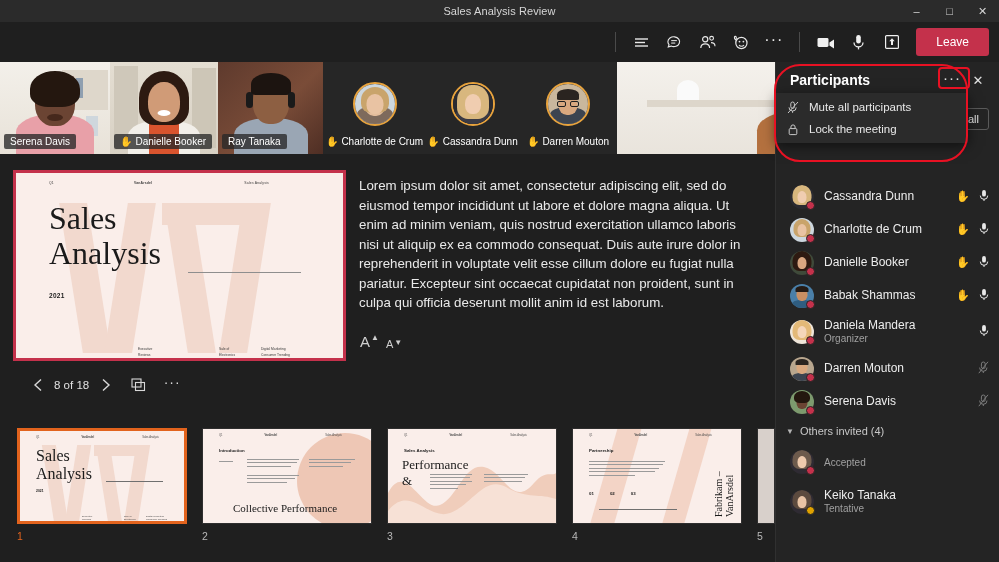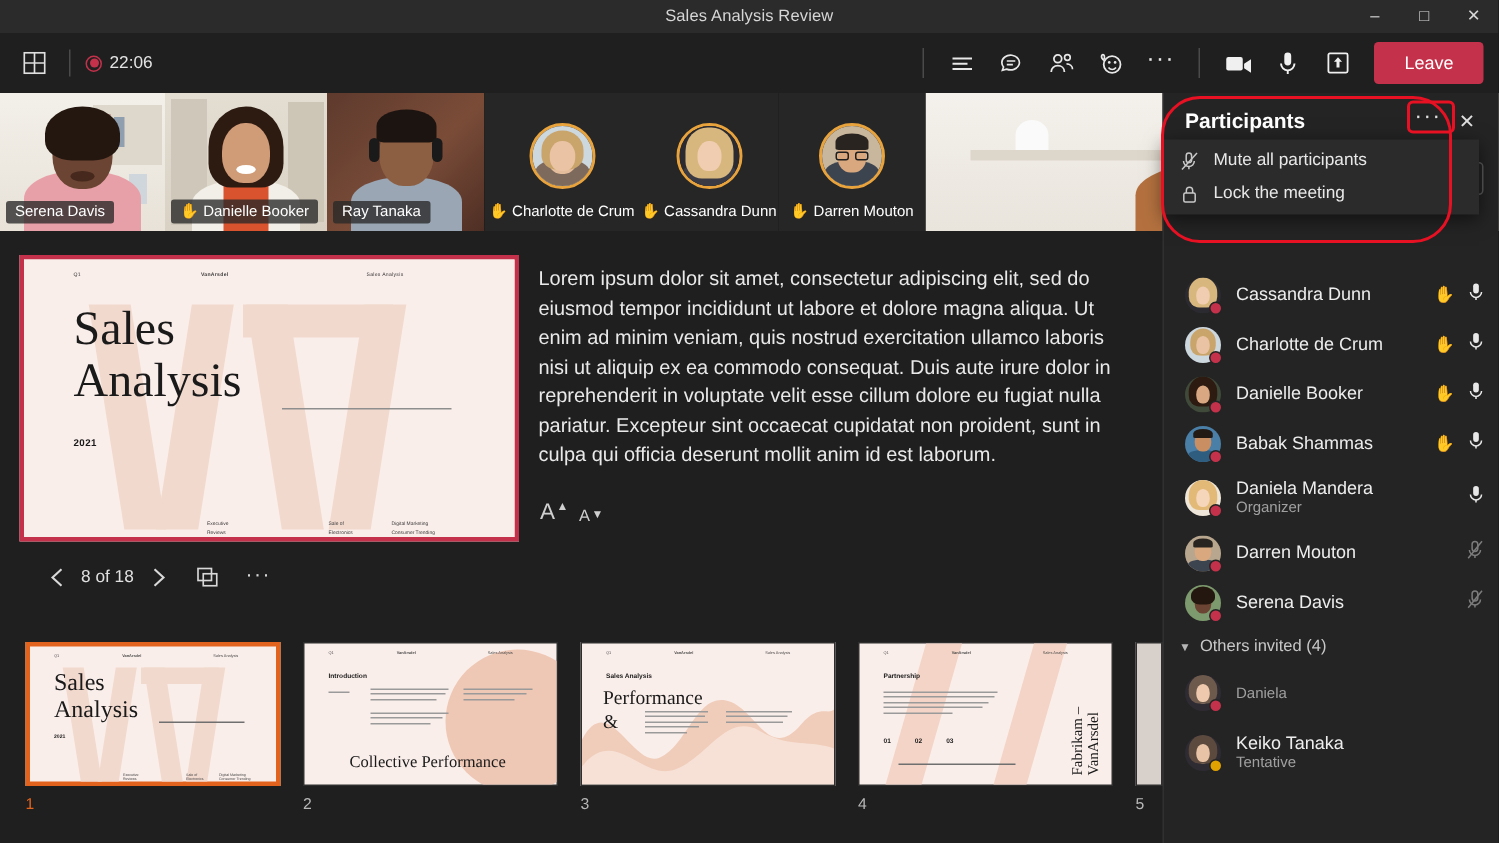--- a/index.html
+++ b/index.html
@@ -211,21 +211,21 @@
   .picons { display: flex; align-items: center; gap: 9px; }
   .hand-ico { font-size: 11px; }
   .mic-ico { color: #e8e8e8; }
   .mic-ico.off { color: #7c7c7c; }
   .group-hdr { display: flex; align-items: center; gap: 6px; padding: 7px 14px 5px 10px; }
   .group-hdr .caret { color: #b5b5b5; font-size: 8px; }
   .group-hdr .glabel { color: #c8c8c8; font-size: 11px; }
 
   
   .ctx-menu {
-    position: absolute; left: 776px; top: 93px; width: 210px;
+    position: absolute; left: 776px; top: 93px; width: 192px;
     background: #2b2b2b; box-shadow: 0 3px 12px rgba(0,0,0,.55); padding: 3px 0; z-index: 30;
   }
   .ctx-item { display: flex; align-items: center; height: 22px; padding: 0 10px; gap: 9px; }
   .ctx-item.hover { background: #3d3d3d; }
   .ctx-label { color: #e8e8e8; font-size: 11.5px; }
   .ctx-ico { width: 14px; display: flex; align-items: center; justify-content: center; color: #c9c9c9; }
 
   
   .annot { position: absolute; border: 2.5px solid #e81123; border-radius: 26px; z-index: 40; pointer-events: none; }
   .annot-dots { position: absolute; left: 938px; top: 67px; width: 32px; height: 22px; border: 2.5px solid #e81123; border-radius: 4px; z-index: 41; pointer-events: none; }
@@ -238,36 +238,20 @@
   <div class="titlebar">
     <div class="titlebar-title">Sales Analysis Review</div>
     <div class="win-controls">
       <div class="win-btn">–</div>
       <div class="win-btn">□</div>
       <div class="win-btn close">✕</div>
     </div>
   </div>
 
   <div class="toolbar">
-    <div class="tb-left">
-      <div class="grid-icon">
-        <svg width="16" height="16" viewBox="0 0 16 16">
-            <rect x="1.2" y="1.2" width="13.6" height="13.6" fill="none" stroke="#e0e0e0" stroke-width="1.1"></rect>
-            <line x1="8" y1="1.2" x2="8" y2="14.8" stroke="#e0e0e0" stroke-width="1.1"></line>
-            <line x1="1.2" y1="8" x2="14.8" y2="8" stroke="#e0e0e0" stroke-width="1.1"></line>
-          </svg>
-      </div>
-      <div class="tb-sep"></div>
-      <div class="rec-wrap">
-        <div class="rec-dot-outer">
-            <div class="rec-dot-inner"></div>
-          </div>
-        <div class="rec-time">22:06</div>
-      </div>
-    </div>
 
     <div class="tb-right">
       <div class="tb-div"></div>
 
       <div class="tb-icon-btn">
         <svg width="17" height="17" viewBox="0 0 17 17">
             <line x1="2" y1="5" x2="15" y2="5" stroke="#e8e8e8" stroke-width="1.4"></line>
             <line x1="2" y1="8.5" x2="12" y2="8.5" stroke="#e8e8e8" stroke-width="1.4"></line>
             <line x1="2" y1="12" x2="15" y2="12" stroke="#e8e8e8" stroke-width="1.4"></line>
           </svg>
@@ -838,21 +822,21 @@
         <div class="pav">
           <span class="face">
             <span class="bg" style="background:#2f2b33"></span>
             <span class="head" style="top:5px;width:11px;height:14px;background:#e8c2a6"></span>
             <span class="hair" style="top:0px;width:19px;height:19px;background:#6d5a4c"></span>
             <span class="head" style="top:6px;width:9px;height:12px;background:#eec9ad"></span>
           </span>
           <span class="pres busy"></span>
         </div>
         <div class="pmeta">
-          <div class="psub">Daniela</div>
+          <div class="psub">Accepted</div>
         </div>
       </div>
 
 
       <div class="prow tall">
         <div class="pav">
           <span class="face">
             <span class="bg" style="background:#2f2b33"></span>
             <span class="head" style="top:5px;width:11px;height:14px;background:#e0ba9c"></span>
             <span class="hair" style="top:0px;width:19px;height:19px;background:#5c4a3e"></span>

